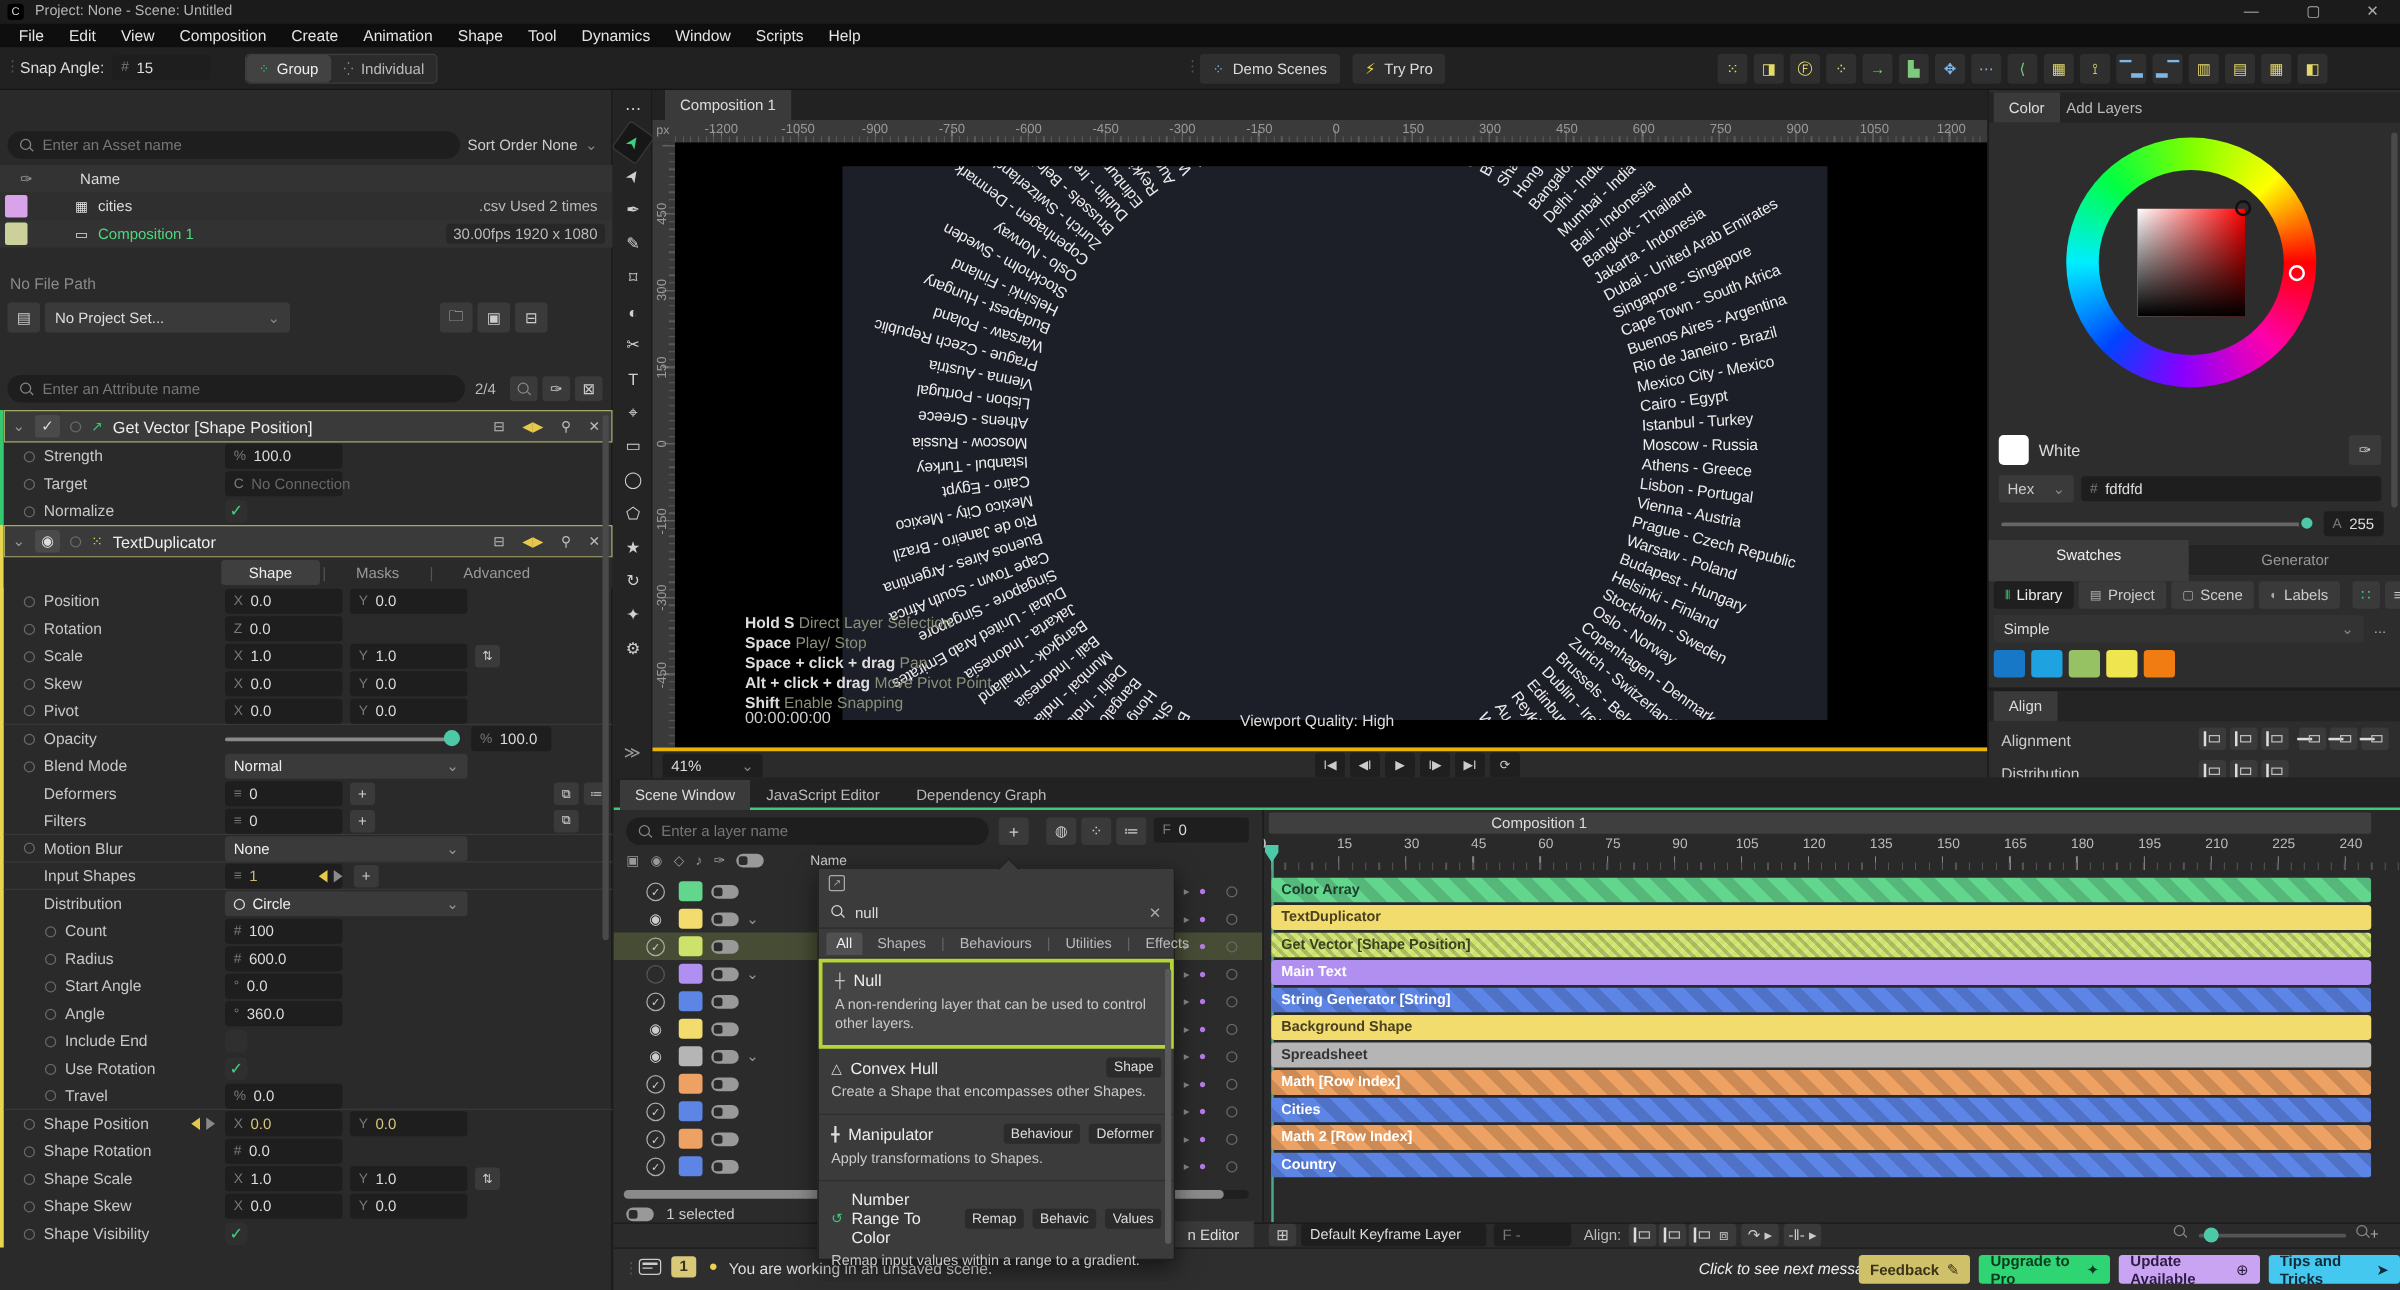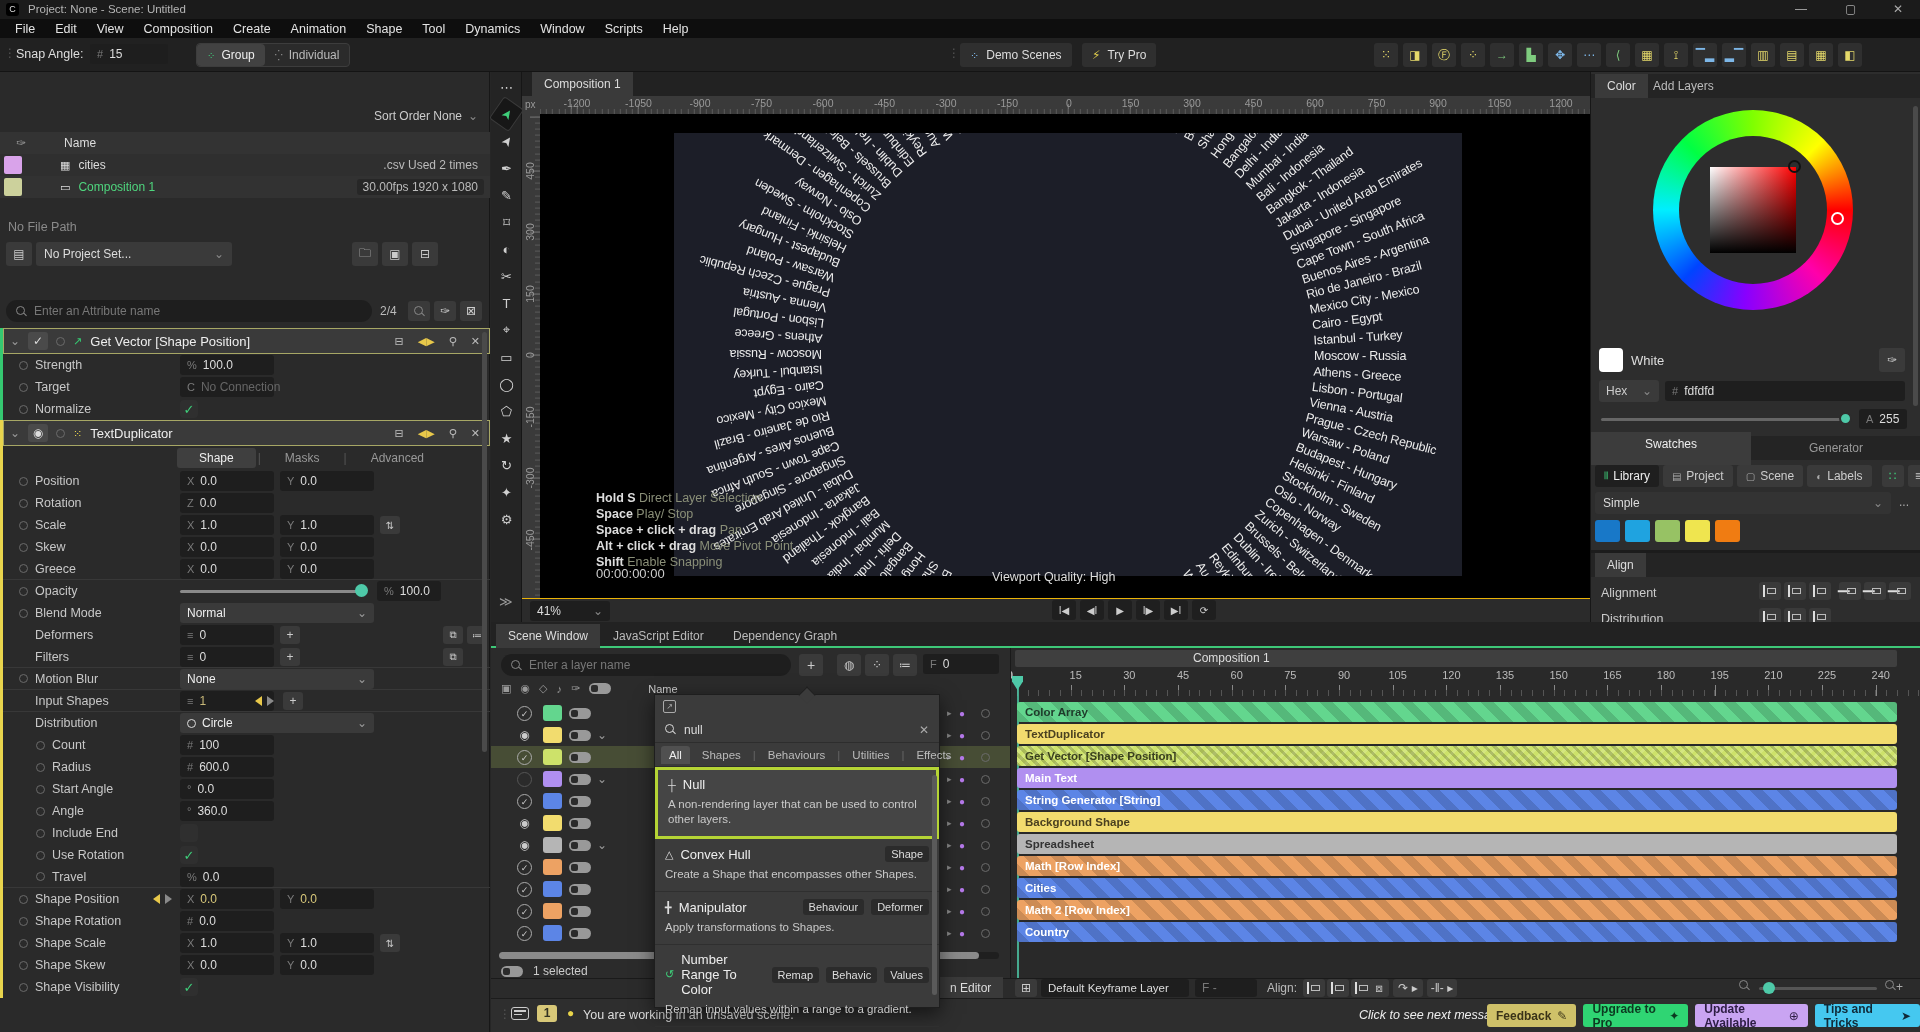--- a/index.html
+++ b/index.html
@@ -100,20 +100,24 @@
       <div class="icon-btn" style="width: 24px; height: 24px; background: rgb(47, 47, 47); color: rgb(125, 183, 232); font-size: 12px;">▔▂</div>
       <div class="icon-btn" style="width: 24px; height: 24px; background: rgb(47, 47, 47); color: rgb(125, 183, 232); font-size: 12px;">▂▔</div>
       <div class="icon-btn" style="width: 24px; height: 24px; background: rgb(47, 47, 47); color: rgb(229, 217, 106); font-size: 12px;">▥</div>
       <div class="icon-btn" style="width: 24px; height: 24px; background: rgb(47, 47, 47); color: rgb(229, 217, 106); font-size: 12px;">▤</div>
       <div class="icon-btn" style="width: 24px; height: 24px; background: rgb(47, 47, 47); color: rgb(229, 217, 106); font-size: 12px;">▦</div>
       <div class="icon-btn" style="width: 24px; height: 24px; background: rgb(47, 47, 47); color: rgb(229, 217, 106); font-size: 12px;">◧</div>
     </div>
 </div>
 
 <div class="abs" style="left:0;top:72px;width:490px;height:960px;background:#2a2a2a;border-right:1px solid #171717;">
+  <div class="abs pill" style="left:6px;top:33px;width:362px;">
+    <span class="mag"></span>
+    <span class="ghost">Enter an Asset name</span>
+  </div>
   <div class="abs flex" style="left:374px;top:33px;gap:6px;height:22px;">
     <span style="color:#ccc;">Sort Order None</span>
       <span style="color:#888;">⌄</span>
   </div>
   <div class="abs flex" style="left:0;top:60px;width:490px;height:22px;background:#333;">
     <span style="margin-left:16px;color:#999;">✑</span>
     <span style="margin-left:38px;color:#ddd;">Name</span>
   </div>
   <div id="asset-rows" class="abs" style="left:0;top:82px;width:490px;">
       <div class="flex" style="height: 22px; background: rgb(47, 47, 47); position: relative;">
@@ -243,21 +247,21 @@
             <div class="pre">X</div>
             <div style="color: rgb(221, 221, 221); white-space: nowrap;">0.0</div>
           </div>
           <div class="fieldbox" style="position: absolute; left: 277px; width: 94px;">
             <div class="pre">Y</div>
             <div style="color: rgb(221, 221, 221); white-space: nowrap;">0.0</div>
           </div>
         </div>
         <div class="attr-row" style="border-bottom: 1px solid rgb(56, 56, 56);">
           <div class="circle-dot" style="position: absolute; left: 16px;"></div>
-          <div class="attr-label" style="position: absolute; left: 32px;">Greece</div>
+          <div class="attr-label" style="position: absolute; left: 32px;">Pivot</div>
           <div class="fieldbox" style="position: absolute; left: 177px; width: 94px;">
             <div class="pre">X</div>
             <div style="color: rgb(221, 221, 221); white-space: nowrap;">0.0</div>
           </div>
           <div class="fieldbox" style="position: absolute; left: 277px; width: 94px;">
             <div class="pre">Y</div>
             <div style="color: rgb(221, 221, 221); white-space: nowrap;">0.0</div>
           </div>
         </div>
         <div class="attr-row">
@@ -574,21 +578,21 @@
     <div id="hotkey-overlay" class="abs" style="left:56px;top:376px;font-size:12.5px;line-height:16px;">
         <div style="white-space: nowrap;"><span style="color: rgb(221, 221, 221); font-weight: bold;">Hold S </span><span style="color: rgb(138, 143, 120);">Direct Layer Selection</span></div>
         <div style="white-space: nowrap;"><span style="color: rgb(221, 221, 221); font-weight: bold;">Space </span><span style="color: rgb(138, 143, 120);">Play/ Stop</span></div>
         <div style="white-space: nowrap;"><span style="color: rgb(221, 221, 221); font-weight: bold;">Space + click + drag </span><span style="color: rgb(138, 143, 120);">Pan</span></div>
         <div style="white-space: nowrap;"><span style="color: rgb(221, 221, 221); font-weight: bold;">Alt + click + drag </span><span style="color: rgb(138, 143, 120);">Move Pivot Point</span></div>
         <div style="white-space: nowrap;"><span style="color: rgb(221, 221, 221); font-weight: bold;">Shift </span><span style="color: rgb(138, 143, 120);">Enable Snapping</span></div>
       </div>
     <span class="abs" style="left:56px;top:452px;color:#ccc;font-size:13px;">00:00:00:00</span>
     <span class="abs" style="left:452px;top:456px;color:#ddd;font-size:12.5px;">Viewport Quality: High</span>
   </div>
-  <div class="abs" style="left:0;top:526px;width:1068px;height:24px;background:#2b2b2b;border-top:1px solid #eab308;">
+  <div class="abs" style="left:0;top:526px;width:1068px;height:24px;background:#2b2b2b;border-top:3px solid #eab308;">
     <div class="abs fieldbox" style="left:8px;top:2px;width:80px;justify-content:space-between;">
       <span>41%</span>
         <span style="color:#888;">⌄</span>
     </div>
     <div class="abs flex" id="transport" style="left:530px;top:1px;gap:4px;">
         <div class="icon-btn" style="width: 24px; height: 20px; background: rgb(31, 31, 31); font-size: 10px;">I◀</div>
         <div class="icon-btn" style="width: 24px; height: 20px; background: rgb(31, 31, 31); font-size: 10px;">◀I</div>
         <div class="icon-btn" style="width: 24px; height: 20px; background: rgb(31, 31, 31); font-size: 10px;">▶</div>
         <div class="icon-btn" style="width: 24px; height: 20px; background: rgb(31, 31, 31); font-size: 10px;">I▶</div>
         <div class="icon-btn" style="width: 24px; height: 20px; background: rgb(31, 31, 31); font-size: 10px;">▶I</div>

